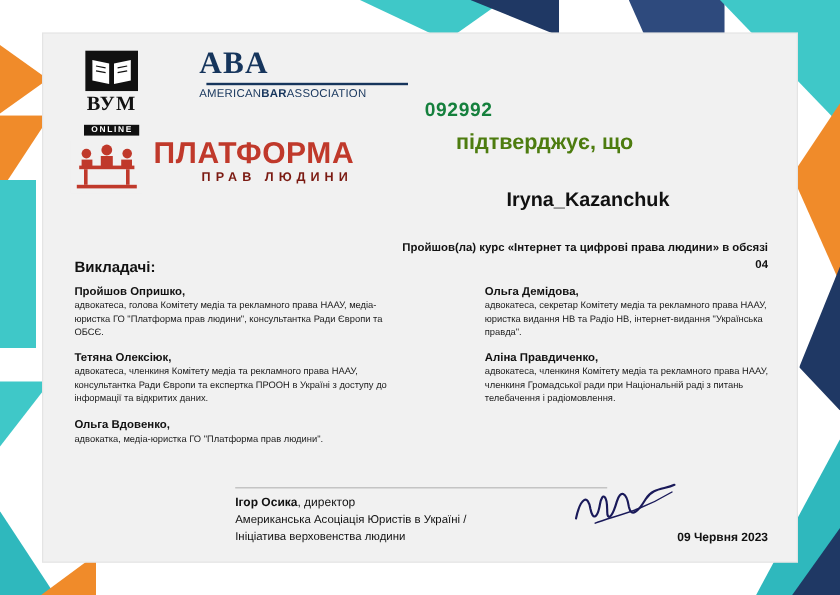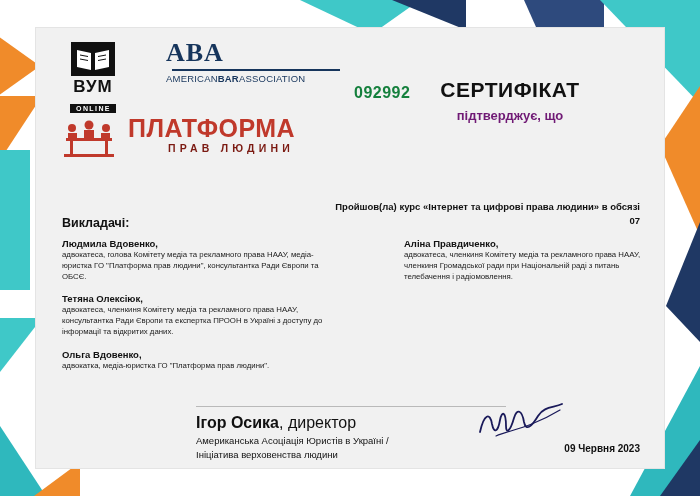--- a/index.html
+++ b/index.html
@@ -134,21 +134,21 @@
     width: 70px;
     text-align: center;
   }
   .vum-book {
     width: 44px;
     height: 34px;
     margin: 0 auto;
     position: relative;
   }
   .vum-word {
-    font-family: Liberation Sans, sans-serif;
+    font-family: Liberation Serif, serif;
     font-weight: bold;
     font-size: 17px;
     letter-spacing: 1px;
     color: #111111;
     margin-top: 1px;
   }
   .vum-online {
     display: inline-block;
     background: #111111;
     color: #ffffff;
@@ -215,24 +215,24 @@
     font-size: 21px;
     font-weight: bold;
     color: #111111;
     letter-spacing: 0.5px;
   }
   .cert-subtitle {
     position: absolute;
     right: 24px;
     top: 80px;
     width: 260px;
-    text-align: center;
-    font-size: 13px;
-    font-weight: bold;
-    color: #701a75;
+    text-align: left;
+    font-size: 18px;
+    font-weight: bold;
+    color: #4d7c0f;
   }
 
   
   .platform {
     position: absolute;
     left: 22px;
     top: 88px;
     display: flex;
   }
   .platform-mark {
@@ -334,21 +334,21 @@
     height: 1px;
     background: #b9b9b9;
   }
   .signatory {
     position: absolute;
     left: 160px;
     top: 386px;
     width: 270px;
   }
   .signatory-name {
-    font-size: 16px;
+    font-size: 10px;
     color: #111111;
   }
   .signatory-name b { font-weight: bold; }
   .signatory-org {
     font-size: 9.5px;
     color: #111111;
     line-height: 1.45;
     margin-top: 2px;
   }
   .signature {
@@ -408,21 +408,20 @@
         <div class="vum-online">ONLINE</div>
       </div>
 
       <div class="aba-logo">
         <div class="aba-mark">ABA</div>
         <div class="aba-rule"></div>
         <div class="aba-name"><span>AMERICAN</span><b>BAR</b><span>ASSOCIATION</span></div>
       </div>
 
       <div class="cert-number">092992</div>
-      <div class="cert-title">СЕРТИФІКАТ</div>
       <div class="cert-subtitle">підтверджує, що</div>
     </div>
 
     <div class="platform">
       <div class="platform-mark">
         <svg width="62" height="46" viewBox="0 0 62 46">
           <rect x="1" y="1" width="60" height="44" fill="#f1f1f1"></rect>
           <rect x="8" y="22" width="46" height="3" fill="#c0392b"></rect>
           <rect x="12" y="25" width="3" height="13" fill="#c0392b"></rect>
           <rect x="47" y="25" width="3" height="13" fill="#c0392b"></rect>
@@ -434,40 +433,45 @@
           <rect x="43" y="17" width="9" height="6" fill="#c0392b"></rect>
           <rect x="6" y="38" width="50" height="3" fill="#c0392b"></rect>
         </svg>
       </div>
       <div class="platform-text">
         <div class="platform-title">ПЛАТФОРМА</div>
         <div class="platform-sub">ПРАВ ЛЮДИНИ</div>
       </div>
     </div>
 
-    <div class="course-line">Пройшов(ла) курс «Інтернет та цифрові права людини» в обсязі 07</div>
+    <div class="recipient">Iryna_Kazanchuk</div>
+    <div class="course-line">Пройшов(ла) курс «Інтернет та цифрові права людини» в обсязі 04</div>
 
     <div class="teachers-heading">Викладачі:</div>
 
     <div class="col-left">
       <div class="teacher">
-        <div class="teacher-name">Людмила Вдовенко,</div>
+        <div class="teacher-name">Пройшов Опришко,</div>
         <div class="teacher-desc">адвокатеса, голова Комітету медіа та рекламного права НААУ, медіа-юристка ГО "Платформа прав людини", консультантка Ради Європи та ОБСЄ.</div>
       </div>
       <div class="teacher">
         <div class="teacher-name">Тетяна Олексіюк,</div>
         <div class="teacher-desc">адвокатеса, членкиня Комітету медіа та рекламного права НААУ, консультантка Ради Європи та експертка ПРООН в Україні з доступу до інформації та відкритих даних.</div>
       </div>
       <div class="teacher">
         <div class="teacher-name">Ольга Вдовенко,</div>
         <div class="teacher-desc">адвокатка, медіа-юристка ГО "Платформа прав людини".</div>
       </div>
     </div>
 
     <div class="col-right">
+      <div class="teacher">
+        <div class="teacher-name">Ольга Демідова,</div>
+        <div class="teacher-desc">адвокатеса, секретар Комітету медіа та рекламного права НААУ, юристка видання НВ та Радіо НВ, інтернет-видання "Українська правда".</div>
+      </div>
       <div class="teacher">
         <div class="teacher-name">Аліна Правдиченко,</div>
         <div class="teacher-desc">адвокатеса, членкиня Комітету медіа та рекламного права НААУ, членкиня Громадської ради при Національній раді з питань телебачення і радіомовлення.</div>
       </div>
     </div>
 
     <div class="footer-rule"></div>
 
     <div class="signatory">
       <div class="signatory-name"><b>Ігор Осика</b><span>, директор</span></div>

